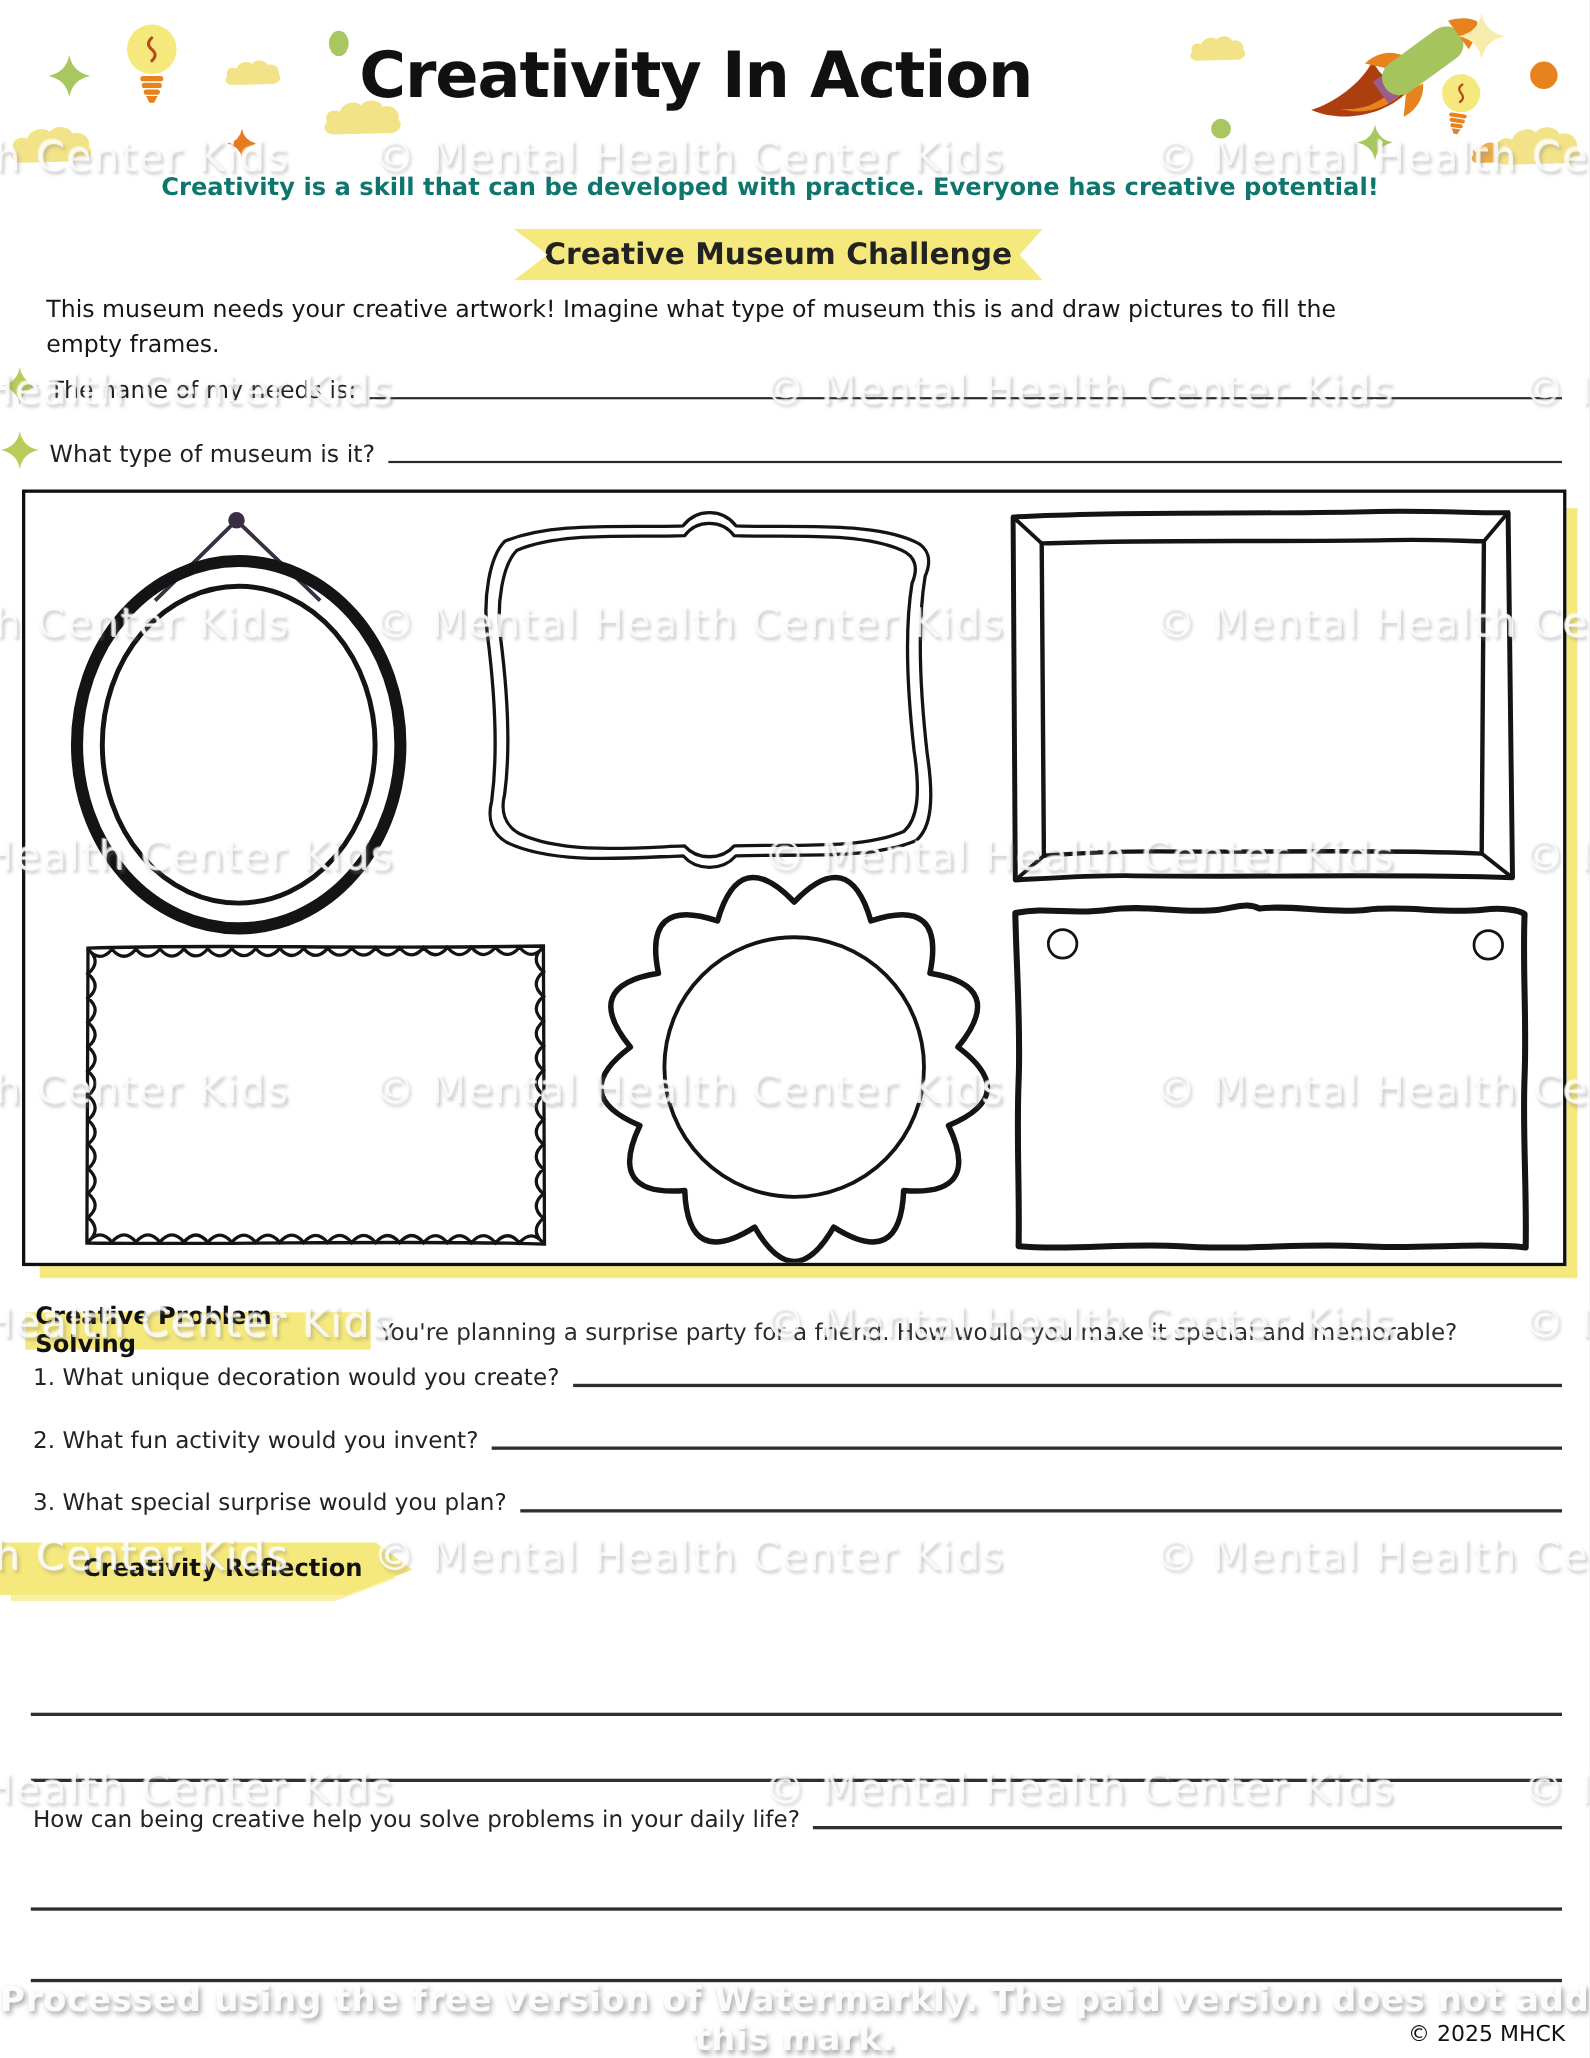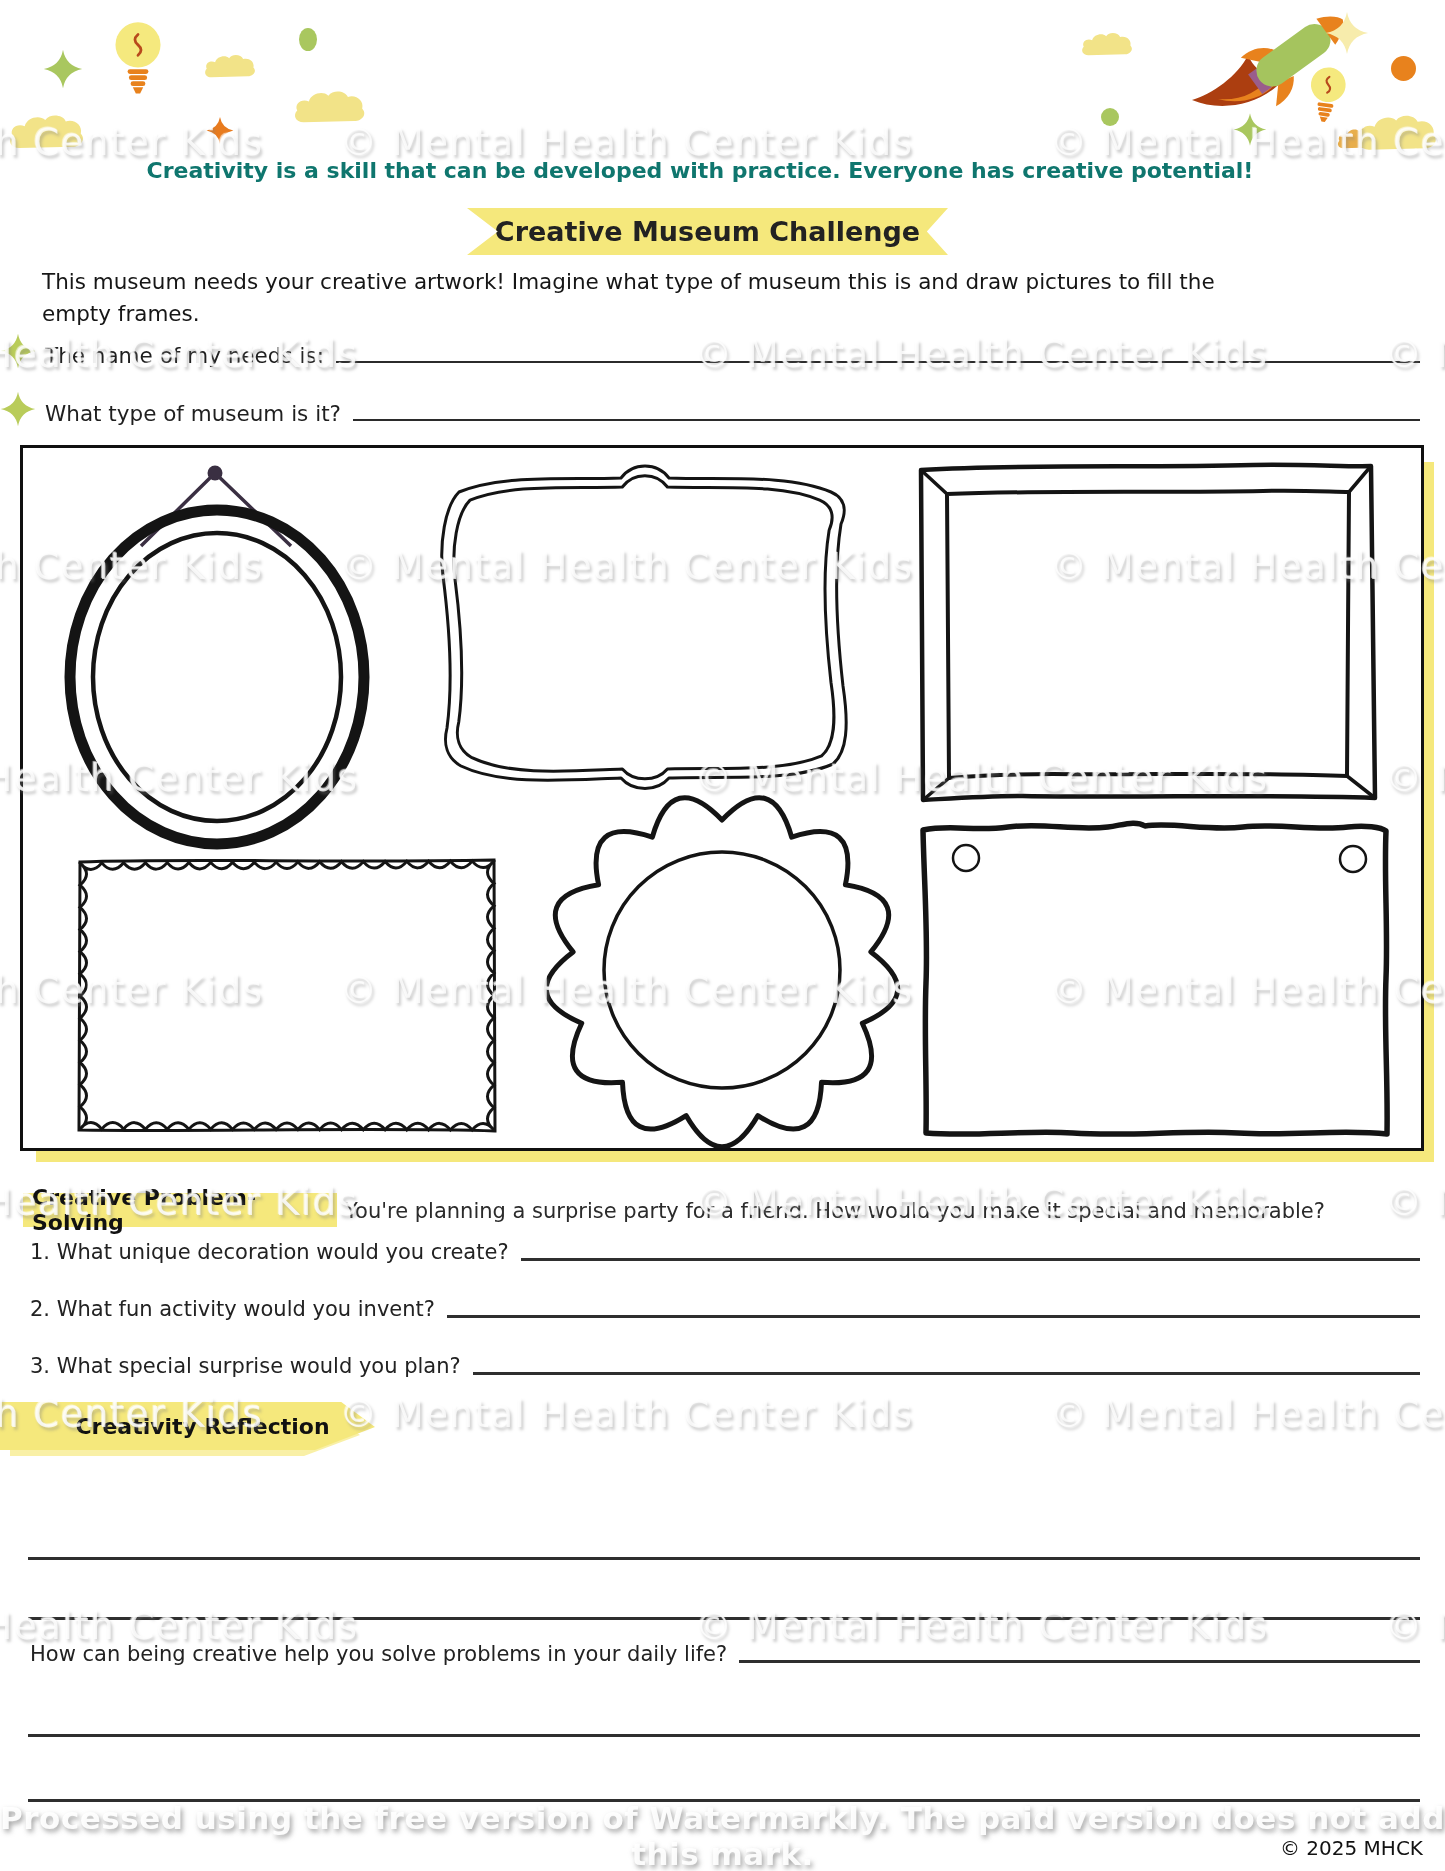--- a/index.html
+++ b/index.html
@@ -104,20 +104,21 @@
       <use href="#bulb"></use>
     </svg>
   <div class="abs" style="left:1391px;top:56px;width:25px;height:25px;border-radius:50%;background:#E8821D"></div>
   <svg class="abs" style="left:1336px;top:126px" width="50" height="26">
       <use href="#cloud" fill="#E8AE4C"></use>
     </svg>
   <svg class="abs" style="left:1356px;top:112px" width="86" height="44">
       <use href="#cloud" fill="#F2E388"></use>
     </svg>
 
+  <div class="abs title" style="left:0;top:34px;width:1265px">Creativity In Action</div>
   <div class="abs subtitle" style="left:0;top:158px;width:1400px">Creativity is a skill that can be developed with practice. Everyone has creative potential!</div>
 
   <div class="abs ribbon" style="left:467px;top:208px;width:481px;height:47px">
     <span>Creative Museum Challenge</span>
   </div>
 
   <div class="abs instructions" style="left:42px;top:266px">This museum needs your creative artwork! Imagine what type of museum this is and draw pictures to fill the empty frames.</div>
 
   <div class="abs prompt-row" style="left:0;top:330px;width:1420px">
     <svg class="spark" width="36" height="42">

